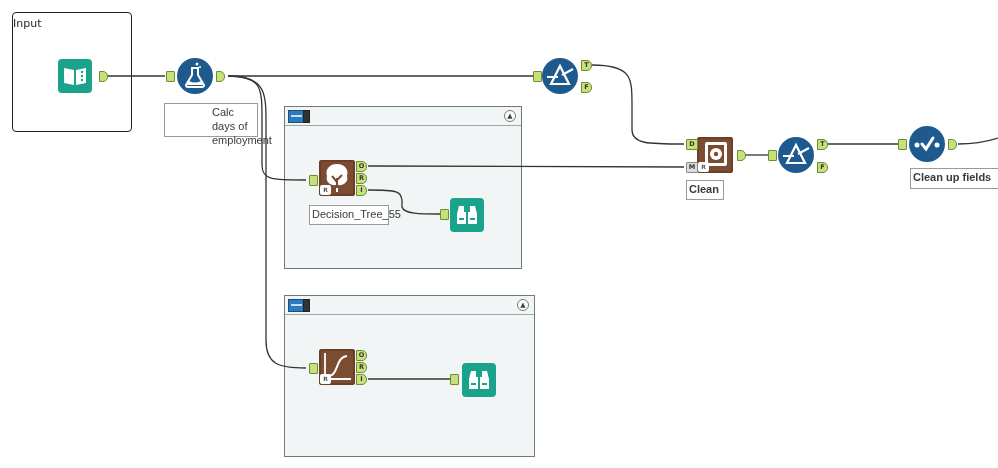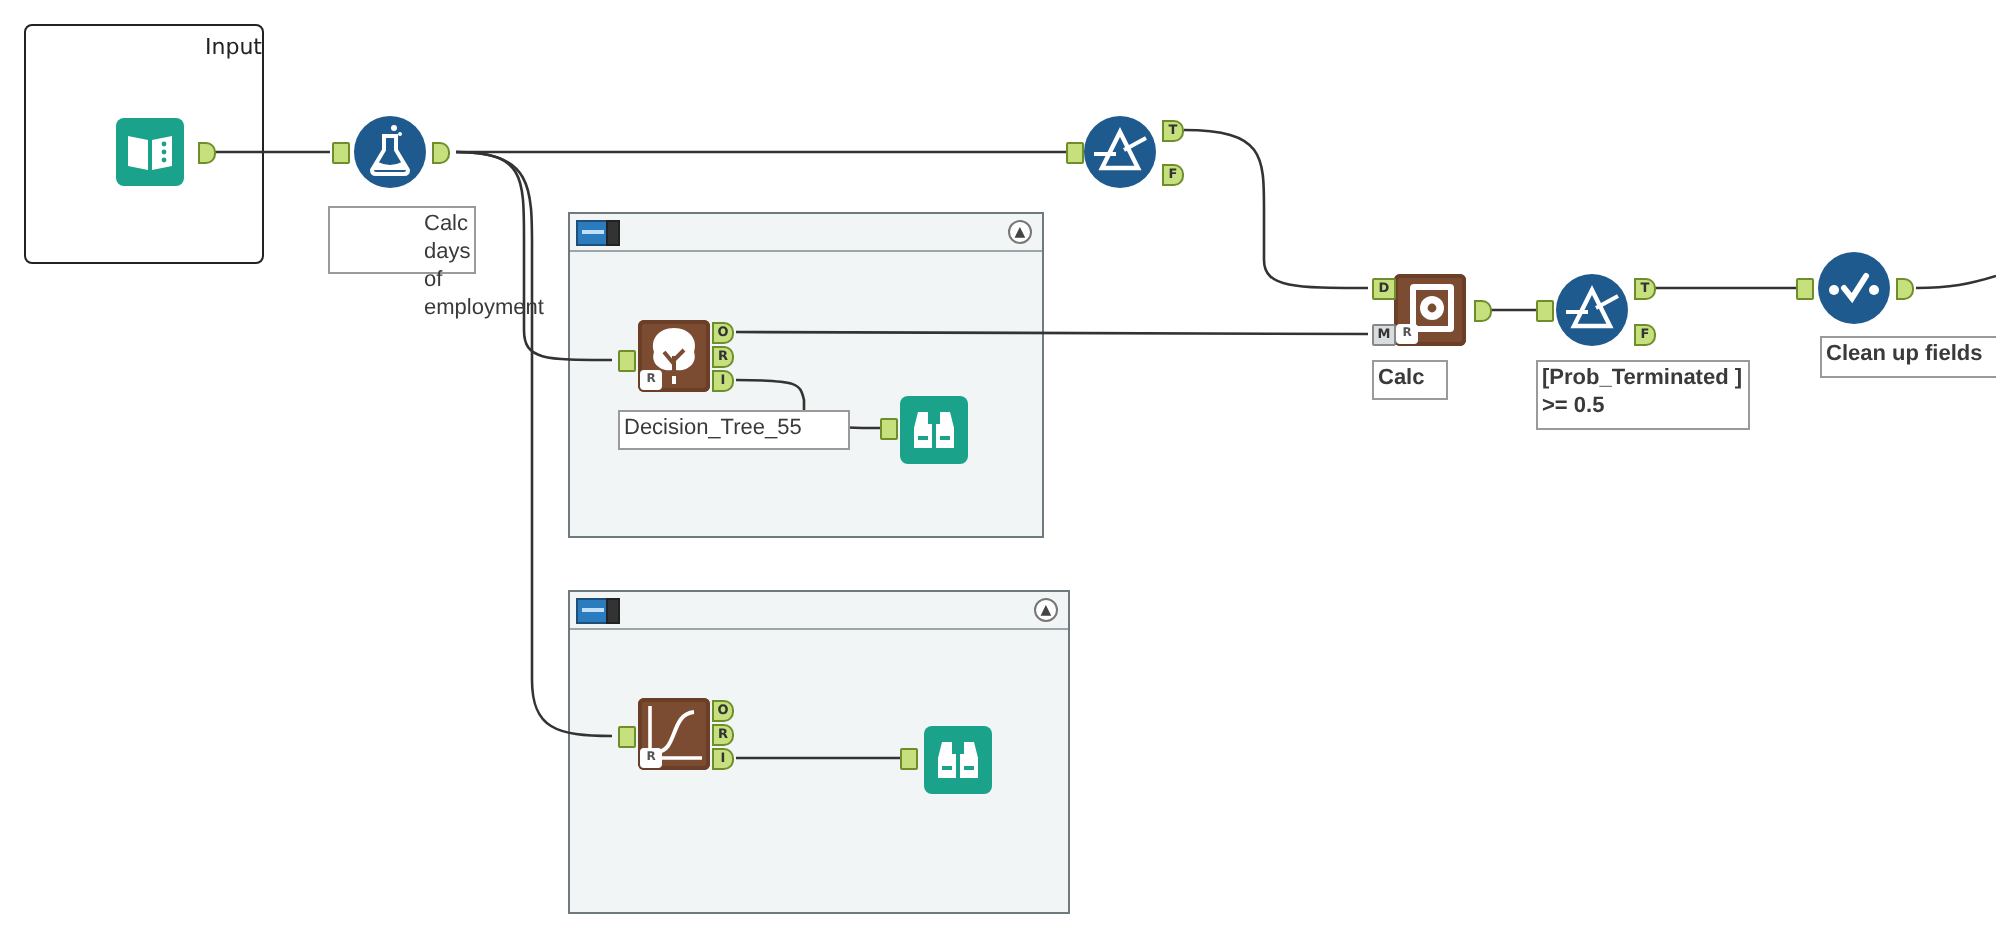--- a/index.html
+++ b/index.html
@@ -1,20 +1,20 @@
 <!DOCTYPE html>
 <html><head>
 <meta charset="utf-8">
 <style>
   html, body { margin:0; padding:0; }
   body { width:998px; height:468px; background:#ffffff; position:relative; overflow:hidden; font-family:"DejaVu Sans", sans-serif; }
   .canvas { position:absolute; left:0; top:0; width:998px; height:468px; }
   svg.wires { position:absolute; left:0; top:0; width:998px; height:468px; z-index:3; pointer-events:none; }
   .container-box { position:absolute; border:1px solid #222; border-radius:4px; background:#fff; }
-  .container-title { position:absolute; left:0; right:0; top:4px; text-align:right; font-size:11px; color:#222; }
+  .container-title { position:absolute; left:0; right:0; top:4px; text-align:left; font-size:11px; color:#222; }
   .group { position:absolute; border:1px solid #6e7a7e; background:#f2f5f5; }
   .group-header { position:absolute; left:0; right:0; top:0; height:18px; border-bottom:1px solid #9aa6aa; background:#f2f5f5; }
   .group-title { position:absolute; left:0; right:0; top:2px; text-align:center; font-size:11.5px; color:#333; font-family:"Liberation Sans", sans-serif; }
   .group-toggle { position:absolute; left:3px; top:3px; width:20px; height:11px; background:#2b7bbf; border:1px solid #1f4e78; }
   .group-toggle::after { content:""; position:absolute; right:-1px; top:-1px; width:5px; height:11px; background:#333; border:1px solid #222; }
   .group-toggle::before { content:""; position:absolute; left:2px; right:7px; top:4px; height:2px; background:#bfe0f7; }
   .group-collapse { position:absolute; right:5px; top:3px; width:10px; height:10px; border:1px solid #777; border-radius:50%; background:#fff; font-size:7px; line-height:10px; text-align:center; color:#444; }
   .tool { position:absolute; z-index:4; }
   .tool-circle { width:36px; height:36px; border-radius:50%; background:#1e5a8e; }
   .tool-teal { width:34px; height:34px; border-radius:4px; background:#1aa28a; }
@@ -85,21 +85,21 @@
     <div class="tool-circle">
       <svg class="icon" width="36" height="36" viewBox="0 0 36 36">
         <path d="M14 10 L22 10 M15 10 L15 17 L9 27 Q9 29 11 29 L25 29 Q27 29 27 27 L21 17 L21 10" fill="none" stroke="#fff" stroke-width="2"></path>
         <path d="M12 23 Q18 26 24 23 L26 27 L10 27 Z" fill="#fff"></path>
         <circle cx="20" cy="6" r="1.5" fill="#fff"></circle>
         <circle cx="23" cy="9" r="1" fill="#fff"></circle>
       </svg>
     </div>
   </div>
   <div class="anchor out" style="left:216px; top:71px;"></div>
-  <div class="annot" style="left:164px; top:103px; width:74px; height:34px;padding-left:47px;">Calc days of employment</div>
+  <div class="annot" style="left:164px; top:103px; width:94px; height:34px;padding-left:47px;">Calc days of employment</div>
 
   <div class="anchor in" style="left:533px; top:71px;"></div>
   <div class="tool" style="left:542px; top:58px;">
     <div class="tool-circle">
       <svg class="icon" width="36" height="36" viewBox="0 0 36 36">
         <path d="M18 8 L27 26 L9 26 Z" fill="none" stroke="#fff" stroke-width="2.2"></path>
         <path d="M5 19 L16 19" stroke="#fff" stroke-width="2"></path>
         <path d="M20 17 L31 11" stroke="#fff" stroke-width="2"></path>
       </svg>
     </div>
@@ -113,21 +113,21 @@
       <svg class="icon" width="36" height="36" viewBox="0 0 36 36">
         <path d="M18 4 C10 4 6 10 8 16 C6 22 12 26 17 25 L17 32 L19 32 L19 25 C24 26 30 22 28 16 C30 10 26 4 18 4 Z" fill="#fff"></path>
         <path d="M18 28 L18 18 M18 22 L13 16 M18 20 L23 15" stroke="#7b4b32" stroke-width="2" fill="none"></path>
       </svg>
       <div class="r-badge">R</div>
     </div>
   </div>
   <div class="anchor lbl" style="left:356px; top:161px;">O</div>
   <div class="anchor lbl" style="left:356px; top:173px;">R</div>
   <div class="anchor lbl" style="left:356px; top:185px;">I</div>
-  <div class="annot" style="left:309px; top:205px; width:116px; height:20px;">Decision_Tree_55</div>
+  <div class="annot" style="left:309px; top:205px; width:80px; height:20px;">Decision_Tree_55</div>
 
   <div class="anchor in" style="left:440px; top:209px;"></div>
   <div class="tool" style="left:450px; top:198px;">
     <div class="tool-teal">
       <svg class="icon" width="34" height="34" viewBox="0 0 34 34">
         <path d="M9 8 L14 8 L14 14 L16 14 L16 26 L7 26 L7 16 Z" fill="#fff"></path>
         <path d="M25 8 L20 8 L20 14 L18 14 L18 26 L27 26 L27 16 Z" fill="#fff"></path>
         <rect x="9" y="20" width="5" height="2" fill="#1aa28a"></rect>
         <rect x="20" y="20" width="5" height="2" fill="#1aa28a"></rect>
       </svg>
@@ -167,35 +167,34 @@
       <svg class="icon" width="36" height="36" viewBox="0 0 36 36">
         <rect x="8" y="5" width="22" height="24" rx="2" fill="#fff"></rect>
         <rect x="11" y="8" width="16" height="18" fill="#7b4b32"></rect>
         <circle cx="19" cy="17" r="6" fill="#fff"></circle>
         <circle cx="19" cy="17" r="2.2" fill="#7b4b32"></circle>
       </svg>
       <div class="r-badge">R</div>
     </div>
   </div>
   <div class="anchor out" style="left:737px; top:150px;"></div>
-  <div class="annot" style="left:686px; top:180px; width:38px; height:20px; font-weight:bold;">Calc</div>
+  <div class="annot" style="left:686px; top:180px; width:38px; height:20px; font-weight:bold;">Clean</div>
 
   <div class="anchor in" style="left:768px; top:150px;"></div>
   <div class="tool" style="left:778px; top:137px;">
     <div class="tool-circle">
       <svg class="icon" width="36" height="36" viewBox="0 0 36 36">
         <path d="M18 8 L27 26 L9 26 Z" fill="none" stroke="#fff" stroke-width="2.2"></path>
         <path d="M5 19 L16 19" stroke="#fff" stroke-width="2"></path>
         <path d="M20 17 L31 11" stroke="#fff" stroke-width="2"></path>
       </svg>
     </div>
   </div>
   <div class="anchor lbl" style="left:817px; top:139px;">T</div>
   <div class="anchor lbl" style="left:817px; top:162px;">F</div>
-  <div class="annot" style="left:768px; top:180px; width:107px; height:35px; font-weight:bold;">[Prob_Terminated ] &gt;= 0.5</div>
 
   <div class="anchor in" style="left:898px; top:139px;"></div>
   <div class="tool" style="left:909px; top:126px;">
     <div class="tool-circle">
       <svg class="icon" width="36" height="36" viewBox="0 0 36 36">
         <circle cx="8" cy="19" r="2.5" fill="#fff"></circle>
         <circle cx="28" cy="19" r="2.5" fill="#fff"></circle>
         <path d="M13 18 L17 23 L24 12" stroke="#fff" stroke-width="3" fill="none" stroke-linecap="round"></path>
       </svg>
     </div>

